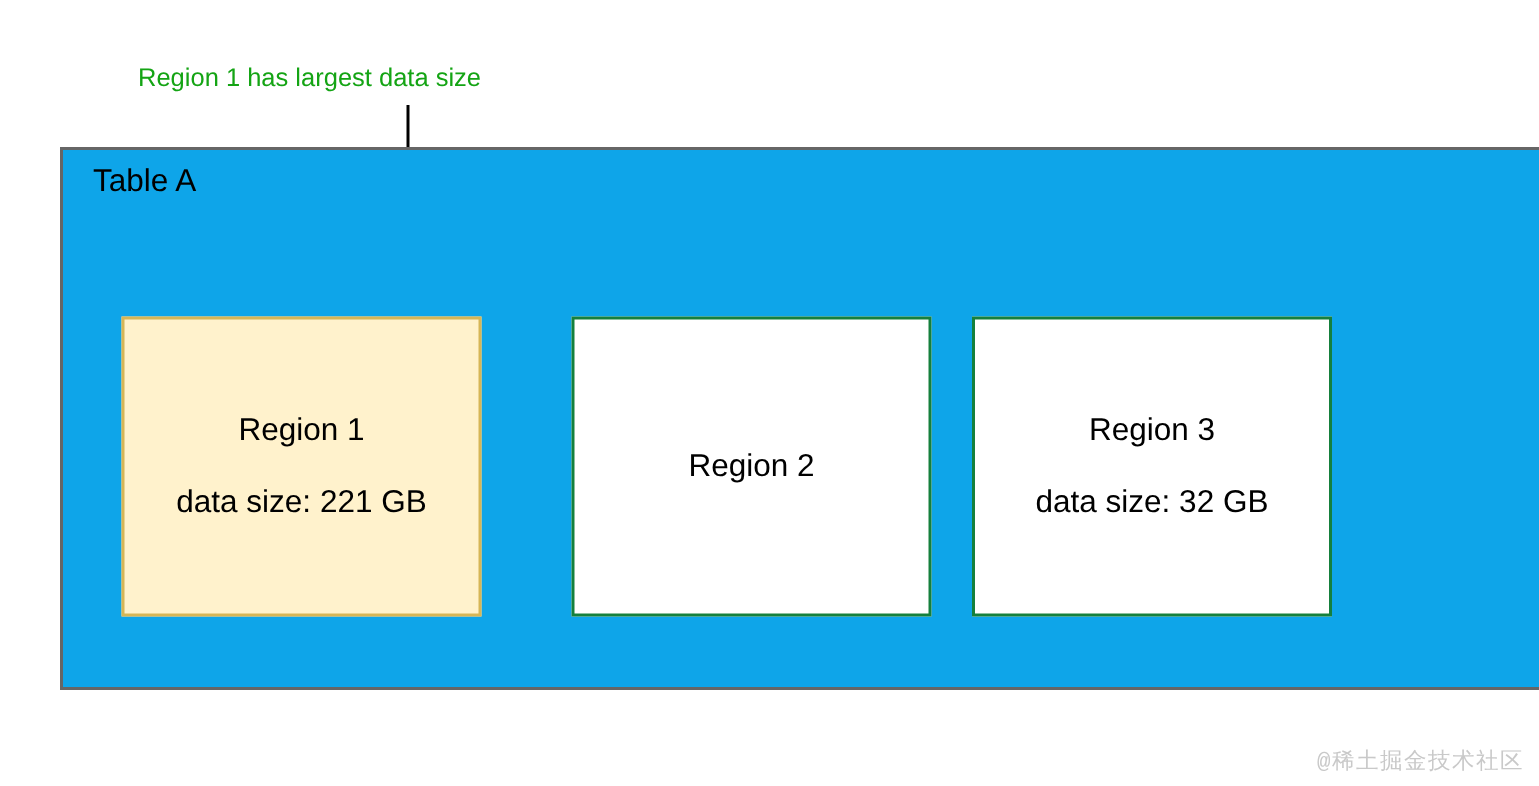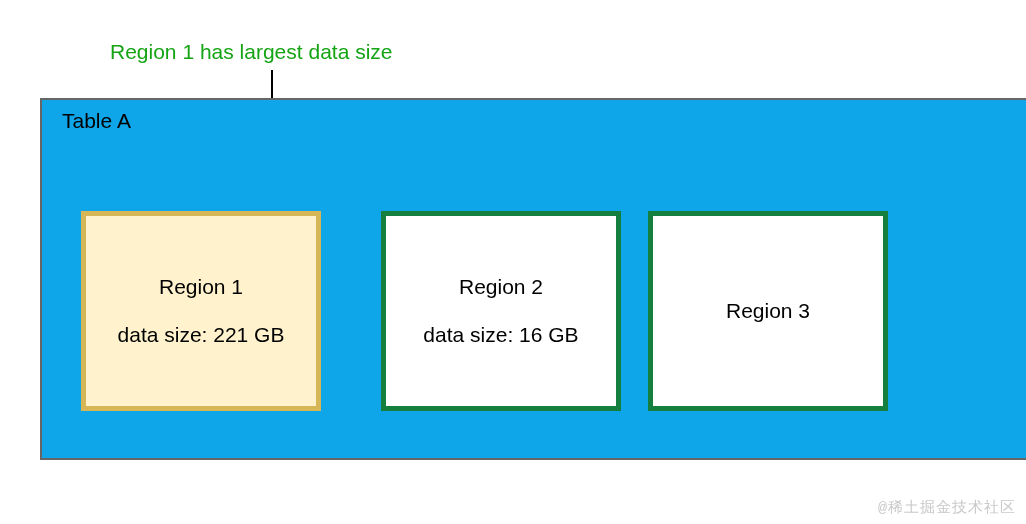--- a/index.html
+++ b/index.html
@@ -10,23 +10,23 @@
   }
   .canvas {
     position: relative;
     width: 1026px;
     height: 524px;
     background: #ffffff;
     overflow: hidden;
   }
   .annotation-label {
     position: absolute;
-    left: 110px;
+    left: 92px;
     top: 39px;
-    font-size: 21px;
+    font-size: 17px;
     line-height: 25px;
     color: #14a414;
     white-space: nowrap;
   }
   .arrow-svg {
     position: absolute;
     left: 258px;
     top: 70px;
     width: 28px;
     height: 144px;
@@ -49,21 +49,21 @@
     line-height: 25px;
     color: #000000;
   }
   .region-box {
     position: absolute;
     top: 111px;
     width: 240px;
     height: 200px;
     box-sizing: border-box;
     background: #ffffff;
-    border: 5px solid #15803d;
+    border: 2px solid #15803d;
     display: flex;
     flex-direction: column;
     align-items: center;
     justify-content: center;
     gap: 24px;
     font-size: 21px;
     line-height: 24px;
     color: #000000;
     text-align: center;
   }
@@ -100,24 +100,24 @@
 
     <div class="table-title">Table A</div>
 
     <div class="region-box region-1 highlighted">
       <div>Region 1</div>
       <div>data size: 221 GB</div>
     </div>
 
     <div class="region-box region-2">
       <div>Region 2</div>
-      <div>data size: 16 GB</div>
     </div>
 
     <div class="region-box region-3">
       <div>Region 3</div>
+      <div>data size: 32 GB</div>
     </div>
 
   </div>
 
   <div class="watermark">@稀土掘金技术社区</div>
 
 </div>
 
 </body></html>

